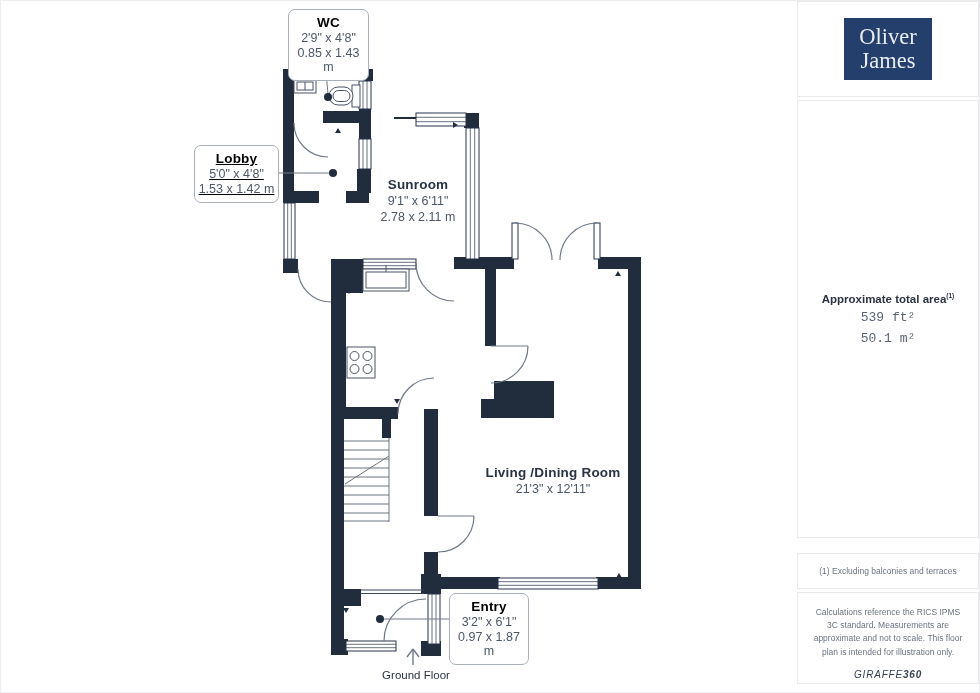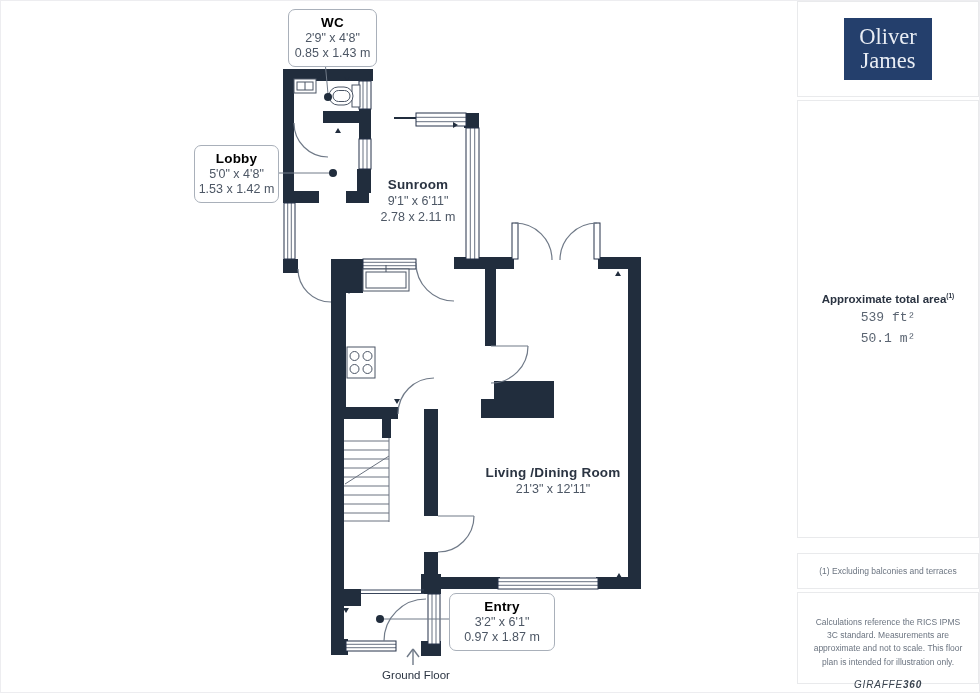--- a/index.html
+++ b/index.html
@@ -16,21 +16,21 @@
   .sidebar{position:absolute;top:0;right:0;width:182px;height:693px;display:flex;flex-direction:column;gap:3px;background:#fff;}
   .card{border:1px solid #e9eaec;background:#fff;box-sizing:border-box;}
   .logo-card{height:96px;display:flex;align-items:center;justify-content:center;}
   .logo{width:88px;height:62px;background:#243f6c;color:#e9edf4;font-family:"Liberation Serif",serif;
         font-size:22.5px;line-height:1.06;display:flex;flex-direction:column;align-items:center;justify-content:center;}
   .area-card{flex:1;display:flex;flex-direction:column;align-items:center;justify-content:center;gap:6px;}
   .area-title{font-size:11.5px;font-weight:700;color:#2b3442;}
   .area-title sup{font-size:6.5px;}
   .area-val{font-size:13px;color:#5b6572;font-family:Liberation Mono, monospace;}
   .note-card{height:36px;display:flex;align-items:center;justify-content:center;font-size:8.5px;color:#6b7480;margin-top:12px;}
-  .calc-card{height:92px;margin-bottom:10px;padding:23px 12px 0;text-align:center;font-size:8.5px;color:#6b7480;line-height:1.55;}
+  .calc-card{height:92px;margin-bottom:10px;padding:13px 12px 0;text-align:center;font-size:8.5px;color:#6b7480;line-height:1.55;}
   .giraffe{margin-top:8px;font-size:10px;letter-spacing:.8px;color:#39434f;font-style:italic;}
   .giraffe b{font-weight:800;}
 </style>
 </head>
 <body>
 
 <div class="frame">
 
   <svg class="plan" width="980" height="693" viewBox="0 0 980 693">
 
@@ -210,31 +210,31 @@
   <div class="room-label" style="left:337px;top:176px;width:160px;">
     <div class="room-name">Sunroom</div>
     <div class="room-dim">9'1" x 6'11"</div>
     <div class="room-dim">2.78 x 2.11 m</div>
   </div>
   <div class="room-label" style="left:452px;top:464px;width:200px;">
     <div class="room-name">Living /Dining Room</div>
     <div class="room-dim">21'3" x 12'11"</div>
   </div>
 
-  <div class="callout" style="left:287px;top:8px;width:89px;">
+  <div class="callout" style="left:287px;top:8px;width:81px;">
     <div class="room-name">WC</div>
     <div class="room-dim">2'9" x 4'8"</div>
     <div class="room-dim">0.85 x 1.43 m</div>
   </div>
-  <div class="callout" style="left:193px;top:144px;width:85px;">
+  <div class="callout" style="left:193px;top:144px;width:85px;text-decoration:underline;">
     <div class="room-name">Lobby</div>
     <div class="room-dim">5'0" x 4'8"</div>
     <div class="room-dim">1.53 x 1.42 m</div>
   </div>
-  <div class="callout" style="left:448px;top:592px;width:106px;">
+  <div class="callout" style="left:448px;top:592px;width:80px;">
     <div class="room-name">Entry</div>
     <div class="room-dim">3'2" x 6'1"</div>
     <div class="room-dim">0.97 x 1.87 m</div>
   </div>
 
   <div class="floor-label">Ground Floor</div>
 
   <aside class="sidebar">
     <div class="card logo-card">
       <div class="logo">

